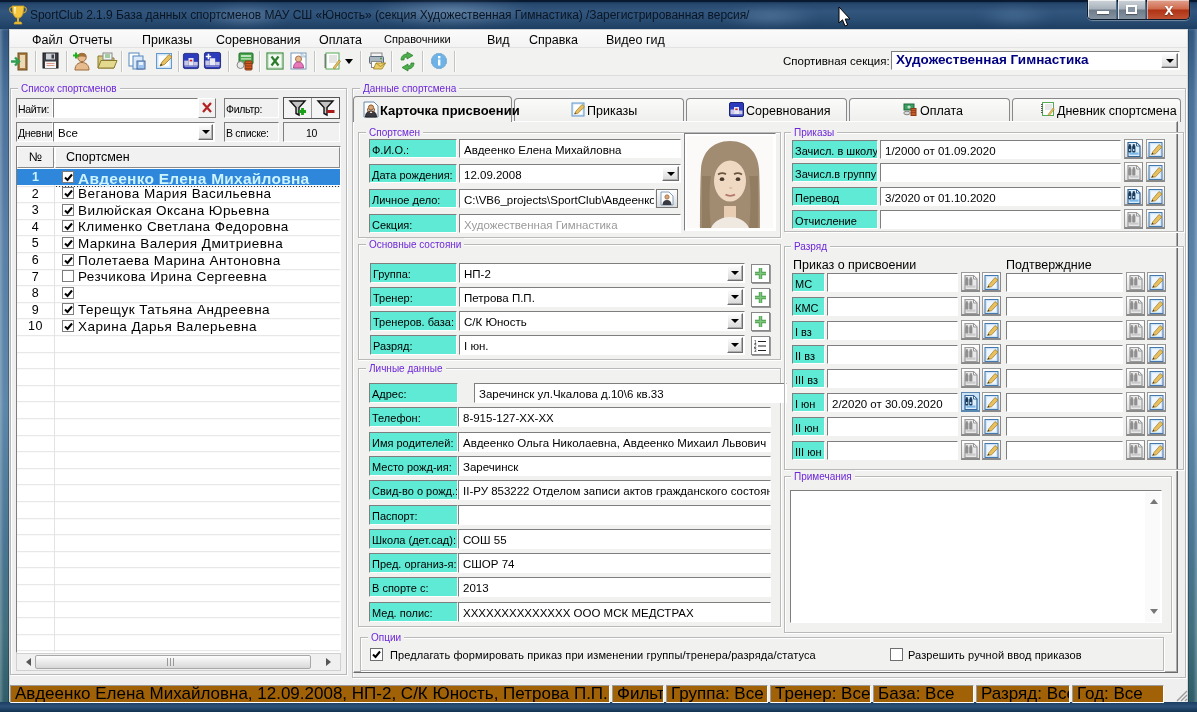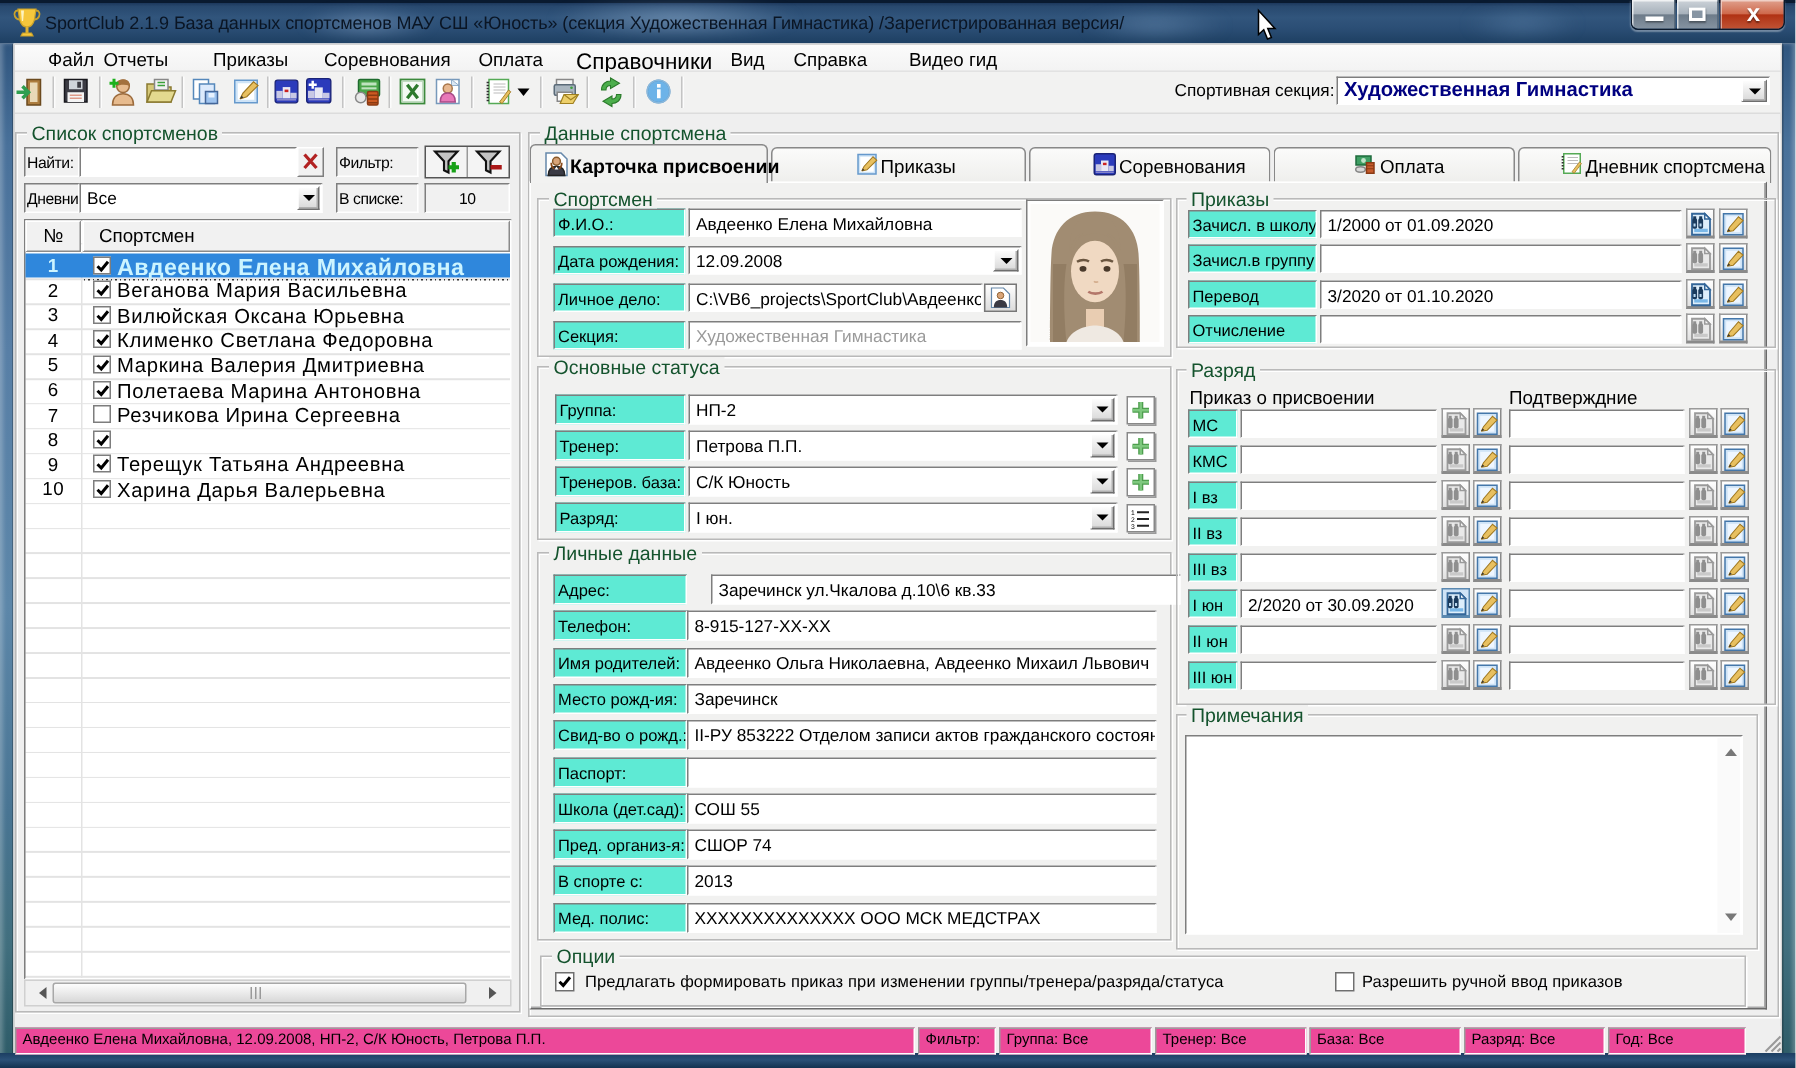--- a/index.html
+++ b/index.html
@@ -1,31 +1,31 @@
 <!DOCTYPE html>
 <html><head><meta charset="utf-8">
 <style>
 *{margin:0;padding:0;box-sizing:border-box}
 html,body{width:1197px;height:712px;overflow:hidden}
 body{position:relative;font-family:"Liberation Sans",sans-serif;background:#efefef;-webkit-font-smoothing:none}
 .abs{position:absolute}
 .lbl{position:absolute;background:#f1f1f1;border:1px solid;border-color:#7e7e7e #fff #fff #7e7e7e;font-size:10.5px;letter-spacing:-0.3px;line-height:16px;padding:2px 0 0 1px;white-space:nowrap;overflow:hidden;color:#000}
 .inp{position:absolute;background:#fff;border:1px solid;border-color:#7e7e7e #fff #fff #7e7e7e;font-size:11.5px;line-height:16px;padding:1.5px 0 0 4px;white-space:nowrap;overflow:hidden;color:#000}
 .grp{position:absolute;border:1px solid #b9b9b9;box-shadow:inset 1px 1px 0 #fff,1px 1px 0 #fff}
-.leg{position:absolute;background:#efefef;font-size:13px;line-height:13px;padding:0 3px;white-space:nowrap;z-index:3;color:#14532d}
+.leg{position:absolute;background:#efefef;font-size:10px;line-height:13px;padding:0 3px;white-space:nowrap;z-index:3;color:#6d28d9}
 .arrbtn{position:absolute;background:linear-gradient(#fdfdfd,#d9d9d9);border:1px solid;border-color:#fff #6e6e6e #6e6e6e #fff;box-shadow:inset -1px -1px 0 #b0b0b0}
 .arrbtn:after{content:"";position:absolute;left:50%;top:50%;margin:-2px 0 0 -4px;border:4px solid transparent;border-top:4px solid #000;border-bottom:0}
 .txt{position:absolute;white-space:nowrap;font-size:12px;color:#000}
 svg{position:absolute;overflow:visible}
 .trow{position:absolute;left:17px;width:323px;height:16.6px;font-size:13.5px;letter-spacing:.45px;color:#000}
 .num{position:absolute;left:0;top:1px;width:37px;text-align:center;font-size:12.5px}
 .cb{position:absolute;left:45px;top:1.5px;width:12px;height:12px;background:#fff;border:1.5px solid #7d7d7d}
 .nm{position:absolute;left:61px;top:0.5px;white-space:nowrap}
 .tab{position:absolute;height:24px;background:linear-gradient(#fbfbfa,#eeeeec);border:1px solid #888;border-bottom:none;border-radius:4px 4px 0 0;font-size:12.5px;text-align:center;color:#000}
-.sbp{position:absolute;top:685px;height:18px;background:#ec4899;border:1px solid;border-color:#9b9b9b #fdfdfd #fdfdfd #9b9b9b;font-size:10px;line-height:16px;padding-left:4px;white-space:nowrap;overflow:hidden;color:#000}
+.sbp{position:absolute;top:685px;height:18px;background:#a16207;border:1px solid;border-color:#9b9b9b #fdfdfd #fdfdfd #9b9b9b;font-size:17px;line-height:16px;padding-left:4px;white-space:nowrap;overflow:hidden;color:#000}
 .pbl{position:absolute;background:#5eead4;border:1px solid;border-color:#7e7e7e #fff #fff #7e7e7e;font-size:11px;letter-spacing:0;line-height:17px;padding:1.5px 0 0 2px;white-space:nowrap;overflow:hidden;color:#000}
 .mb{position:absolute;width:19px;height:20px;background:linear-gradient(#ffffff,#e0e0e0);border:1px solid #9a9a9a;border-bottom:2px solid #8a8a8a;border-right:1.5px solid #8a8a8a}
 .mb svg{left:0.5px;top:0.5px}
 .mb.onb{background:#cfe3f6;border-color:#5a88b0}
 </style></head>
 <body>
 <svg width="0" height="0" style="position:absolute">
 <defs>
 <symbol id="i-edit" viewBox="0 0 16 17">
  <rect x="1" y="1.5" width="13" height="14" fill="#cfe4f7" stroke="#4477aa"></rect>
@@ -86,21 +86,21 @@
 <div class="abs" style="left:0;top:702px;width:1197px;height:10px;background:linear-gradient(180deg,#1c3e62,#2b5178 45%,#123250 100%)"></div>
 
 <div class="abs" style="left:9px;top:29px;width:1179px;height:673px;background:#efefef;border:1px solid #d6d6d6"></div>
 
 <div class="abs" style="left:10px;top:30px;width:1177px;height:18px;background:linear-gradient(#fbfbfb,#f3f3f3);border-bottom:1px solid #e2e2e2"></div>
 <div class="txt" style="left:32px;top:33px;font-size:12.5px">Файл</div>
 <div class="txt" style="left:69px;top:33px;font-size:12.5px">Отчеты</div>
 <div class="txt" style="left:142px;top:33px;font-size:12.5px">Приказы</div>
 <div class="txt" style="left:216px;top:33px;font-size:12.5px">Соревнования</div>
 <div class="txt" style="left:319px;top:33px;font-size:12.5px">Оплата</div>
-<div class="txt" style="left:384px;top:33px;font-size:15px">Справочники</div>
+<div class="txt" style="left:384px;top:33px;font-size:11px">Справочники</div>
 <div class="txt" style="left:487px;top:33px;font-size:12.5px">Вид</div>
 <div class="txt" style="left:529px;top:33px;font-size:12.5px">Справка</div>
 <div class="txt" style="left:606px;top:33px;font-size:12.5px">Видео гид</div>
 
 <div class="abs" style="left:10px;top:48px;width:1177px;height:28px;background:#f2f2f1;border-bottom:1px solid #dcdcdc"></div>
 
 <svg style="left:10px;top:52px" width="19" height="19" viewBox="0 0 19 19">
  <rect x="8" y="1" width="9" height="17" fill="#ad7d3f" stroke="#6b4a1e"></rect>
  <rect x="10" y="3" width="5" height="13" fill="#e9d9b8"></rect>
  <path d="M1,9.5 h8 M5,5.5 L9,9.5 L5,13.5" stroke="#2e9e4f" stroke-width="2.4" fill="none"></path>
@@ -436,21 +436,21 @@
  <path d="M27,31 C27,26 30,21 35,19.5 C30,24 28,30 27.5,38 Z" fill="#a18c72"></path>
  <path d="M59,31 C59,26 56,21 51,19.5 C56,24 58,30 58.5,38 Z" fill="#a18c72"></path>
  <path d="M31,38.5 C33.5,37 37,37 39,38.3 M47,38.3 C49,37 52.5,37 55,38.5" stroke="#6b5640" stroke-width="1.7" fill="none"></path>
  <ellipse cx="35" cy="43.2" rx="2.3" ry="1.9" fill="#4a3a2b"></ellipse>
  <ellipse cx="51" cy="43.2" rx="2.3" ry="1.9" fill="#4a3a2b"></ellipse>
  <path d="M42.4,51.5 C43,52.3 44.5,52.3 45,51.6" stroke="#d3ac8c" stroke-width="1.2" fill="none"></path>
  <path d="M38.5,58.5 C41,60.2 45.5,60.2 48,58.5" stroke="#b3776a" stroke-width="1.8" fill="none"></path>
 </svg>
 </div>
 <div class="grp" style="left:358px;top:244px;width:423px;height:116px"></div>
-<div class="leg" style="left:366px;top:238px;background:#f1f1f0">Основные статуса</div>
+<div class="leg" style="left:366px;top:238px;background:#f1f1f0">Основные состояни</div>
 <div class="pbl" style="left:370px;top:263px;width:87px;height:20px">Группа:</div>
 <div class="inp" style="left:459px;top:263px;width:286px;height:20px">НП-2</div>
 <div class="arrbtn" style="left:727px;top:265px;width:16px;height:16px"></div>
 <div class="pbl" style="left:370px;top:287px;width:87px;height:20px">Тренер:</div>
 <div class="inp" style="left:459px;top:287px;width:286px;height:20px">Петрова П.П.</div>
 <div class="arrbtn" style="left:727px;top:289px;width:16px;height:16px"></div>
 <div class="pbl" style="left:370px;top:311px;width:87px;height:20px">Тренеров. база:</div>
 <div class="inp" style="left:459px;top:311px;width:286px;height:20px">С/К Юность</div>
 <div class="arrbtn" style="left:727px;top:313px;width:16px;height:16px"></div>
 <div class="pbl" style="left:370px;top:335px;width:87px;height:20px">Разряд:</div>

